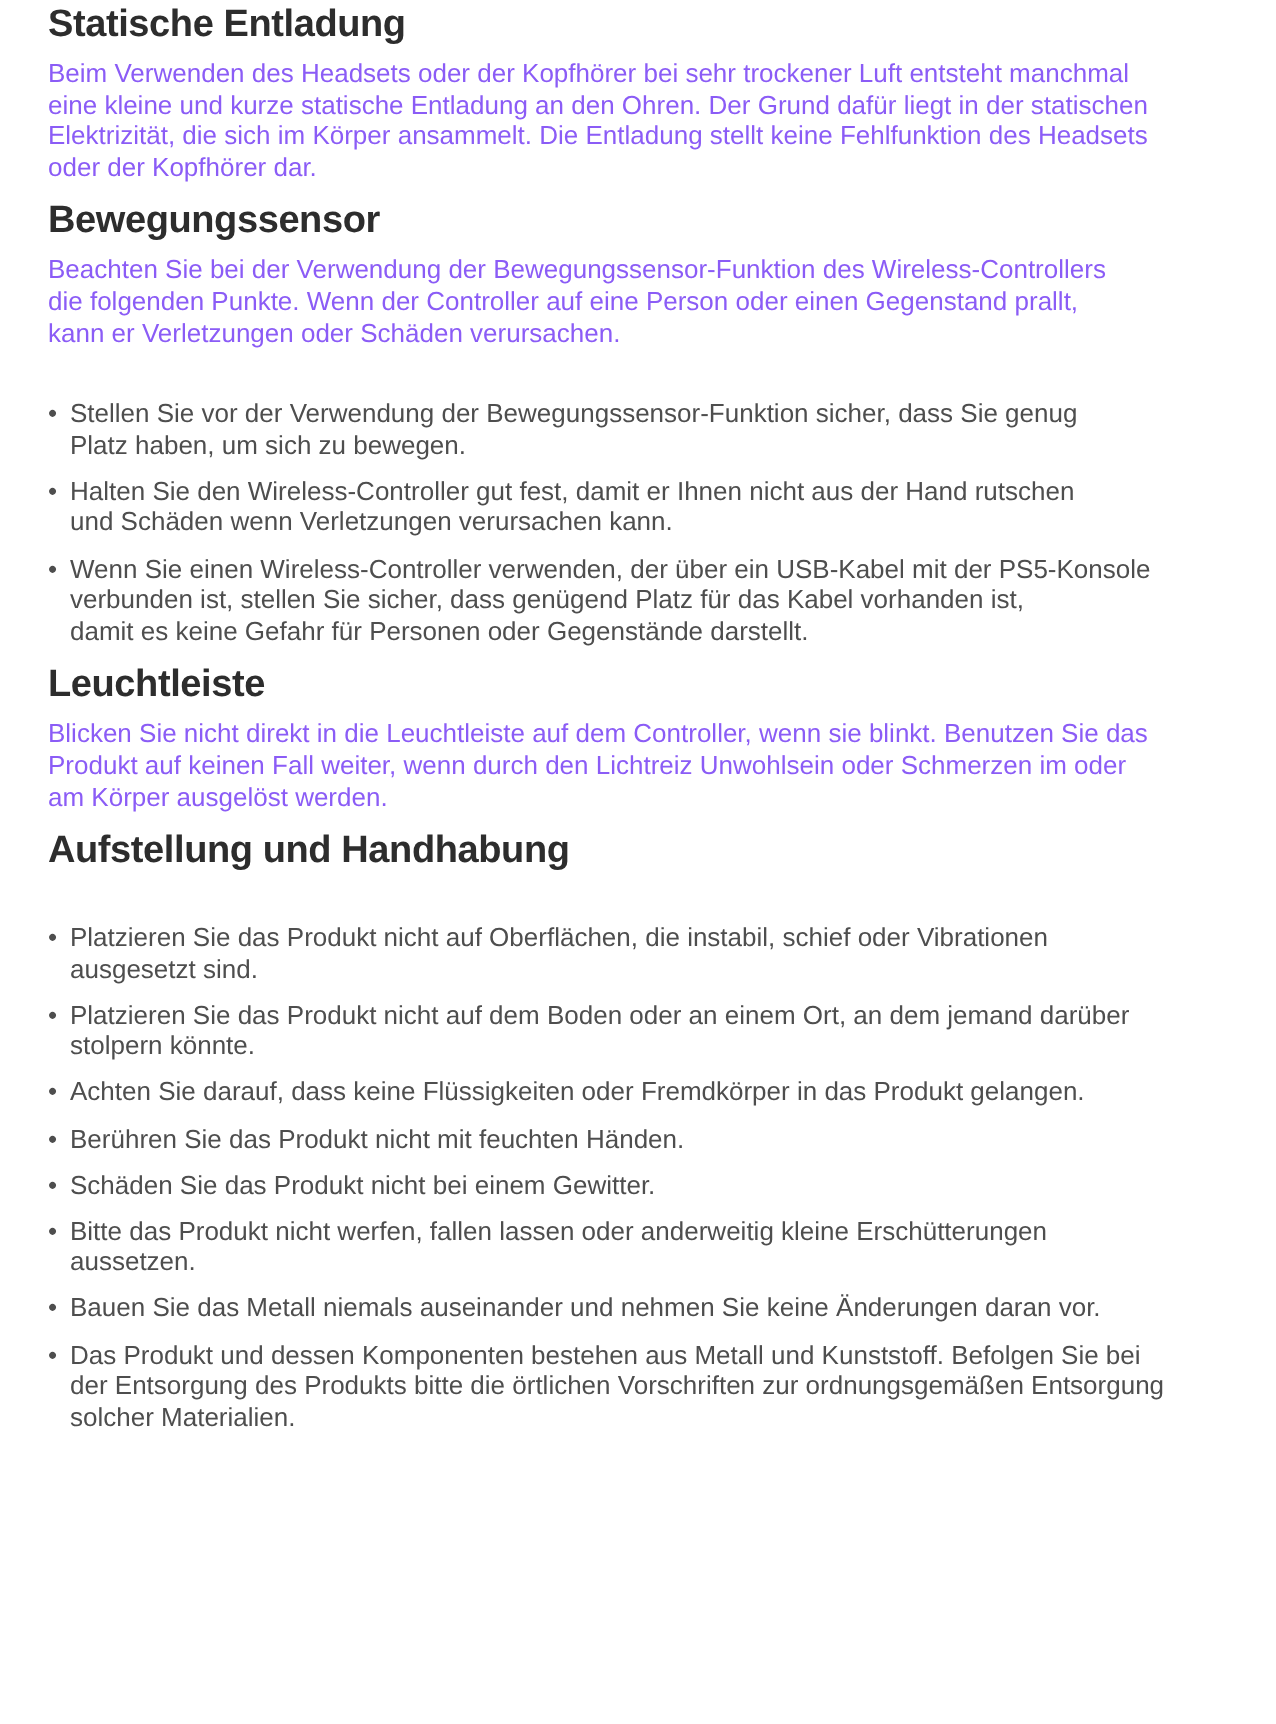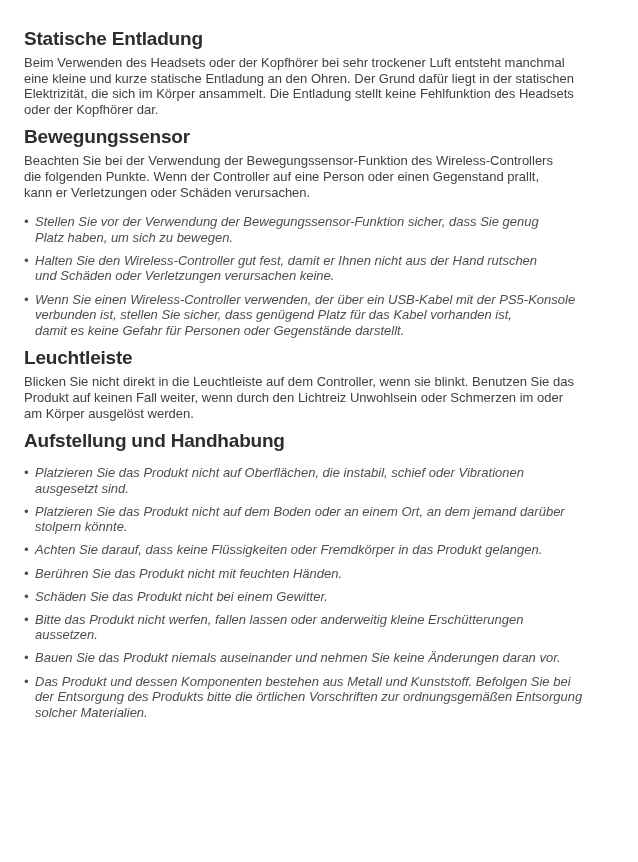--- a/index.html
+++ b/index.html
@@ -10,47 +10,46 @@
   body {
     width: 638px;
     height: 862px;
     overflow: hidden;
     font-family: "Liberation Sans", "DejaVu Sans", sans-serif;
   }
   .page {
     box-sizing: border-box;
     width: 638px;
     height: 862px;
-    padding: 28px 14px 0 24px;
+    padding: 2px 14px 0 24px;
     background: #ffffff;
   }
   .section { margin: 0; }
   .section-heading {
     font-size: 19px;
     line-height: 21px;
     font-weight: bold;
     letter-spacing: -0.2px;
     color: #2d2d2d;
     margin: 9px 0 6px 0;
   }
   .section:first-child .section-heading { margin-top: 0; }
   .body-paragraph {
     font-size: 13px;
     line-height: 15.6px;
-    color: #404040;
+    color: #8b5cf6;
     margin: 0;
     white-space: pre-line;
     max-width: 600px;
   }
   .bullet-list {
     list-style: none;
-    margin: 14px 0 0 0;
+    margin: 25px 0 0 0;
     padding: 0;
     max-width: 600px;
-    font-style: italic;
   }
   .bullet-item {
     position: relative;
     font-size: 13px;
     line-height: 15.6px;
     color: #4e4e4e;
     padding-left: 11px;
     margin: 0 0 7.5px 0;
     white-space: pre-line;
   }
@@ -77,21 +76,21 @@
 
   <div class="section">
     <h2 class="section-heading">Bewegungssensor</h2>
     <p class="body-paragraph">Beachten Sie bei der Verwendung der Bewegungssensor-Funktion des Wireless-Controllers
 die folgenden Punkte. Wenn der Controller auf eine Person oder einen Gegenstand prallt,
 kann er Verletzungen oder Schäden verursachen.</p>
     <ul class="bullet-list">
       <li class="bullet-item">Stellen Sie vor der Verwendung der Bewegungssensor-Funktion sicher, dass Sie genug
 Platz haben, um sich zu bewegen.</li>
       <li class="bullet-item">Halten Sie den Wireless-Controller gut fest, damit er Ihnen nicht aus der Hand rutschen
-und Schäden oder Verletzungen verursachen keine.</li>
+und Schäden wenn Verletzungen verursachen kann.</li>
       <li class="bullet-item">Wenn Sie einen Wireless-Controller verwenden, der über ein USB-Kabel mit der PS5-Konsole
 verbunden ist, stellen Sie sicher, dass genügend Platz für das Kabel vorhanden ist,
 damit es keine Gefahr für Personen oder Gegenstände darstellt.</li>
     </ul>
   </div>
 
   <div class="section">
     <h2 class="section-heading">Leuchtleiste</h2>
     <p class="body-paragraph">Blicken Sie nicht direkt in die Leuchtleiste auf dem Controller, wenn sie blinkt. Benutzen Sie das
 Produkt auf keinen Fall weiter, wenn durch den Lichtreiz Unwohlsein oder Schmerzen im oder
@@ -103,20 +102,20 @@
     <ul class="bullet-list">
       <li class="bullet-item">Platzieren Sie das Produkt nicht auf Oberflächen, die instabil, schief oder Vibrationen
 ausgesetzt sind.</li>
       <li class="bullet-item">Platzieren Sie das Produkt nicht auf dem Boden oder an einem Ort, an dem jemand darüber
 stolpern könnte.</li>
       <li class="bullet-item">Achten Sie darauf, dass keine Flüssigkeiten oder Fremdkörper in das Produkt gelangen.</li>
       <li class="bullet-item">Berühren Sie das Produkt nicht mit feuchten Händen.</li>
       <li class="bullet-item">Schäden Sie das Produkt nicht bei einem Gewitter.</li>
       <li class="bullet-item">Bitte das Produkt nicht werfen, fallen lassen oder anderweitig kleine Erschütterungen
 aussetzen.</li>
-      <li class="bullet-item">Bauen Sie das Produkt niemals auseinander und nehmen Sie keine Änderungen daran vor.</li>
+      <li class="bullet-item">Bauen Sie das Metall niemals auseinander und nehmen Sie keine Änderungen daran vor.</li>
       <li class="bullet-item">Das Produkt und dessen Komponenten bestehen aus Metall und Kunststoff. Befolgen Sie bei
 der Entsorgung des Produkts bitte die örtlichen Vorschriften zur ordnungsgemäßen Entsorgung
 solcher Materialien.</li>
     </ul>
   </div>
 
 </div>
 
 </body></html>

